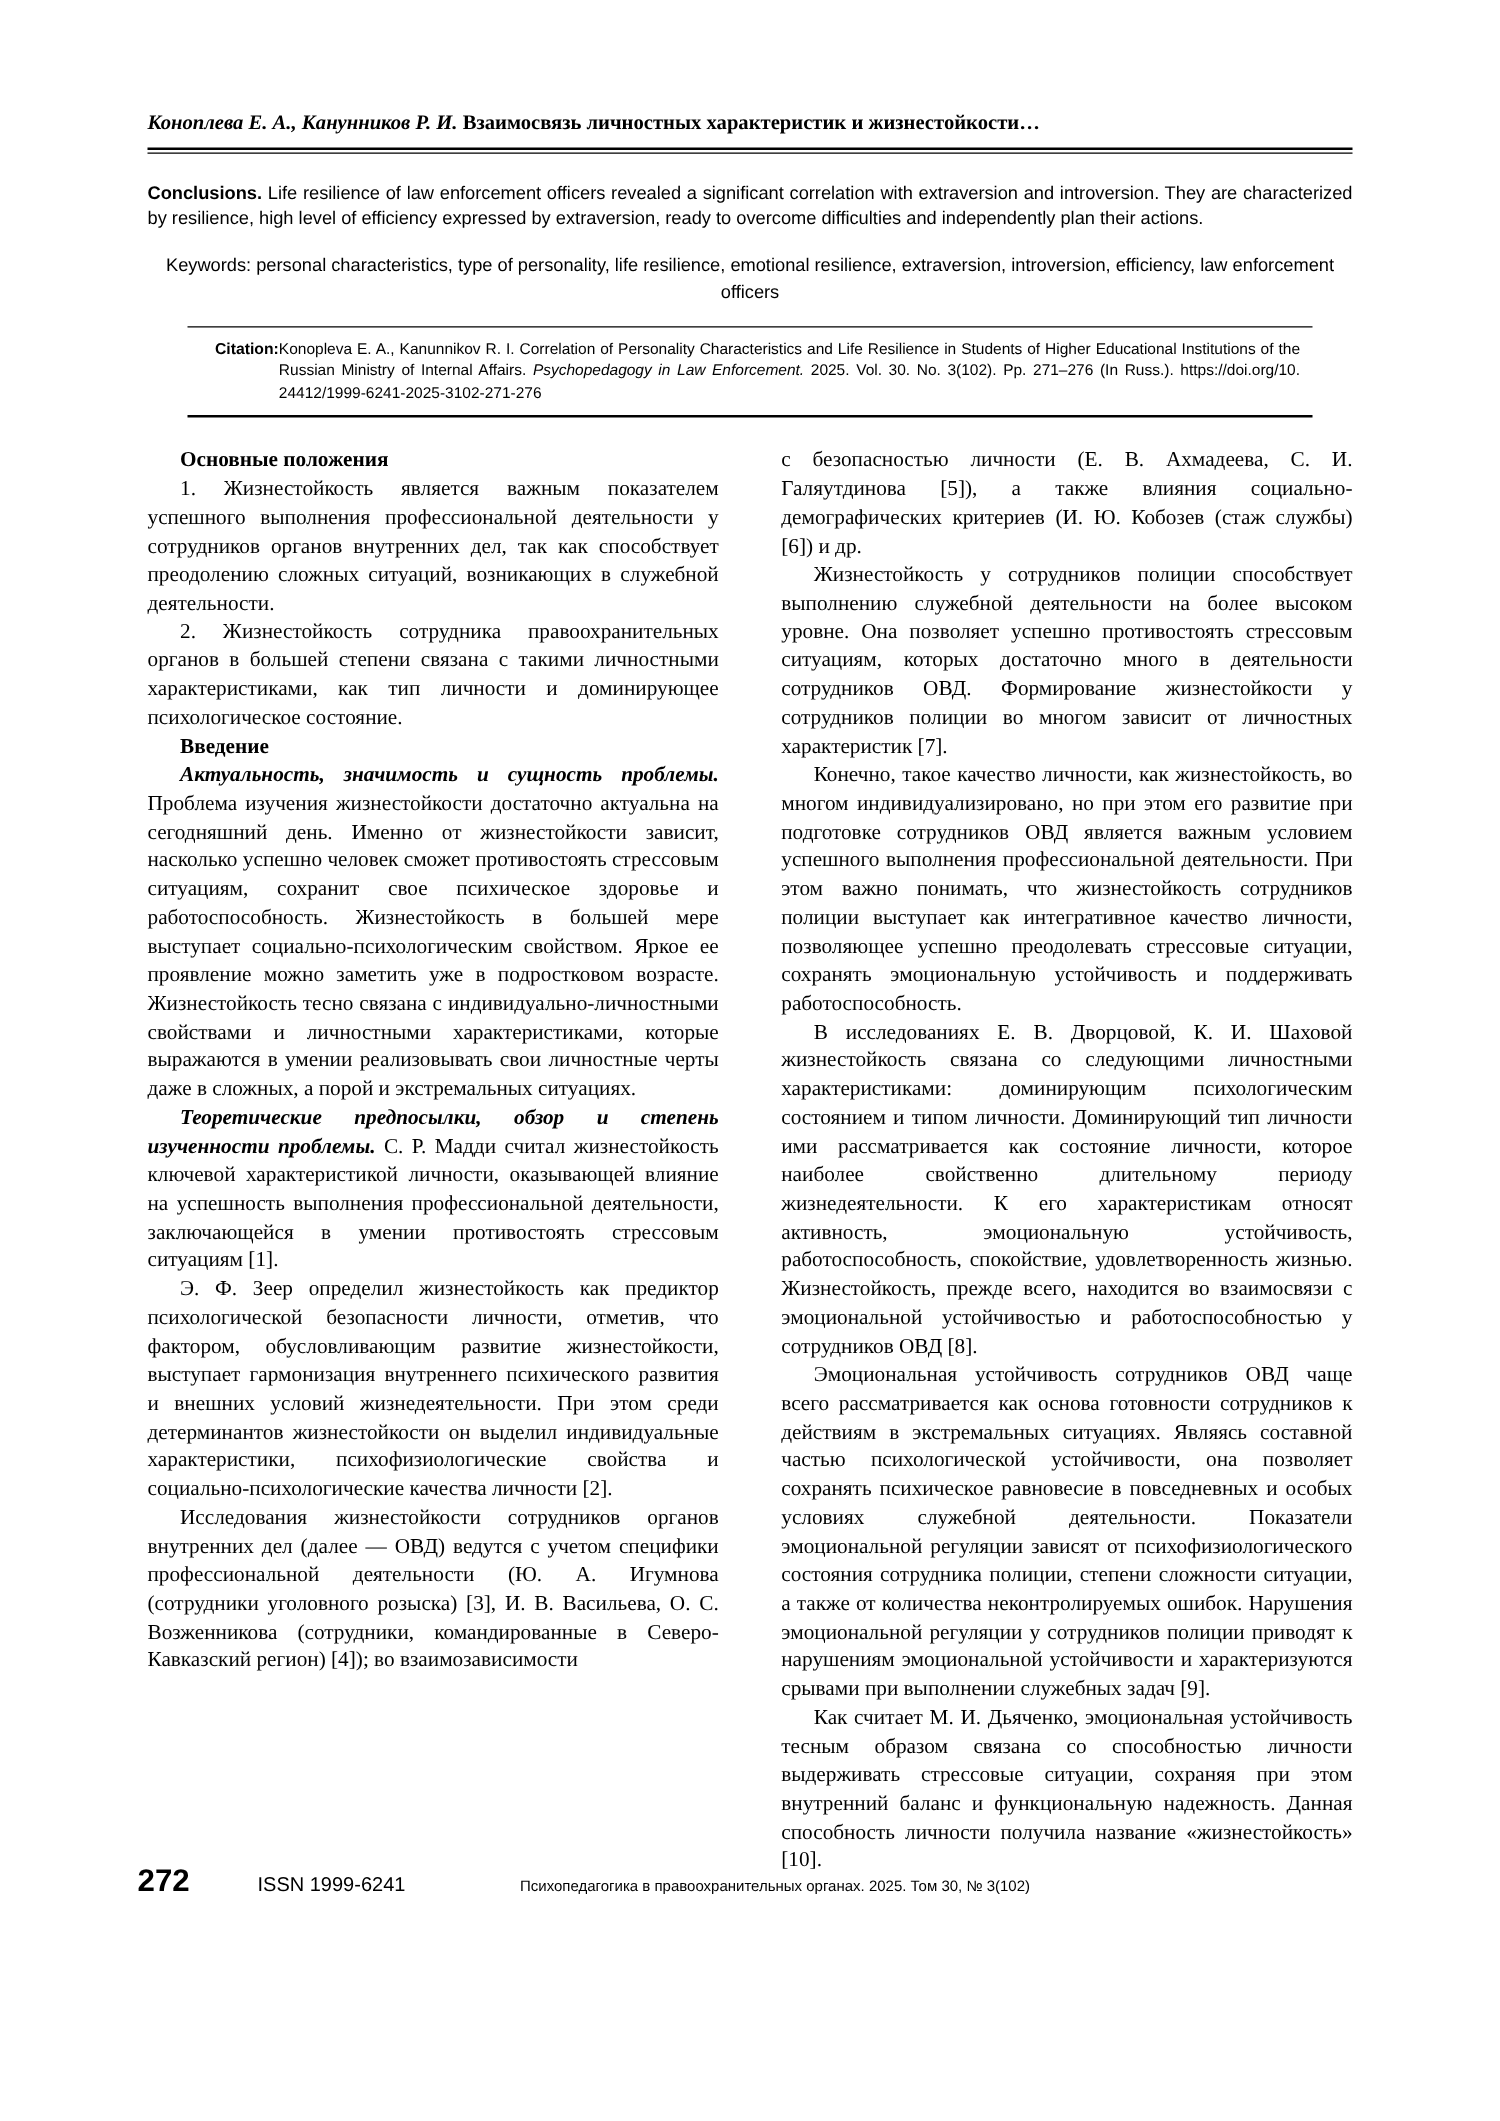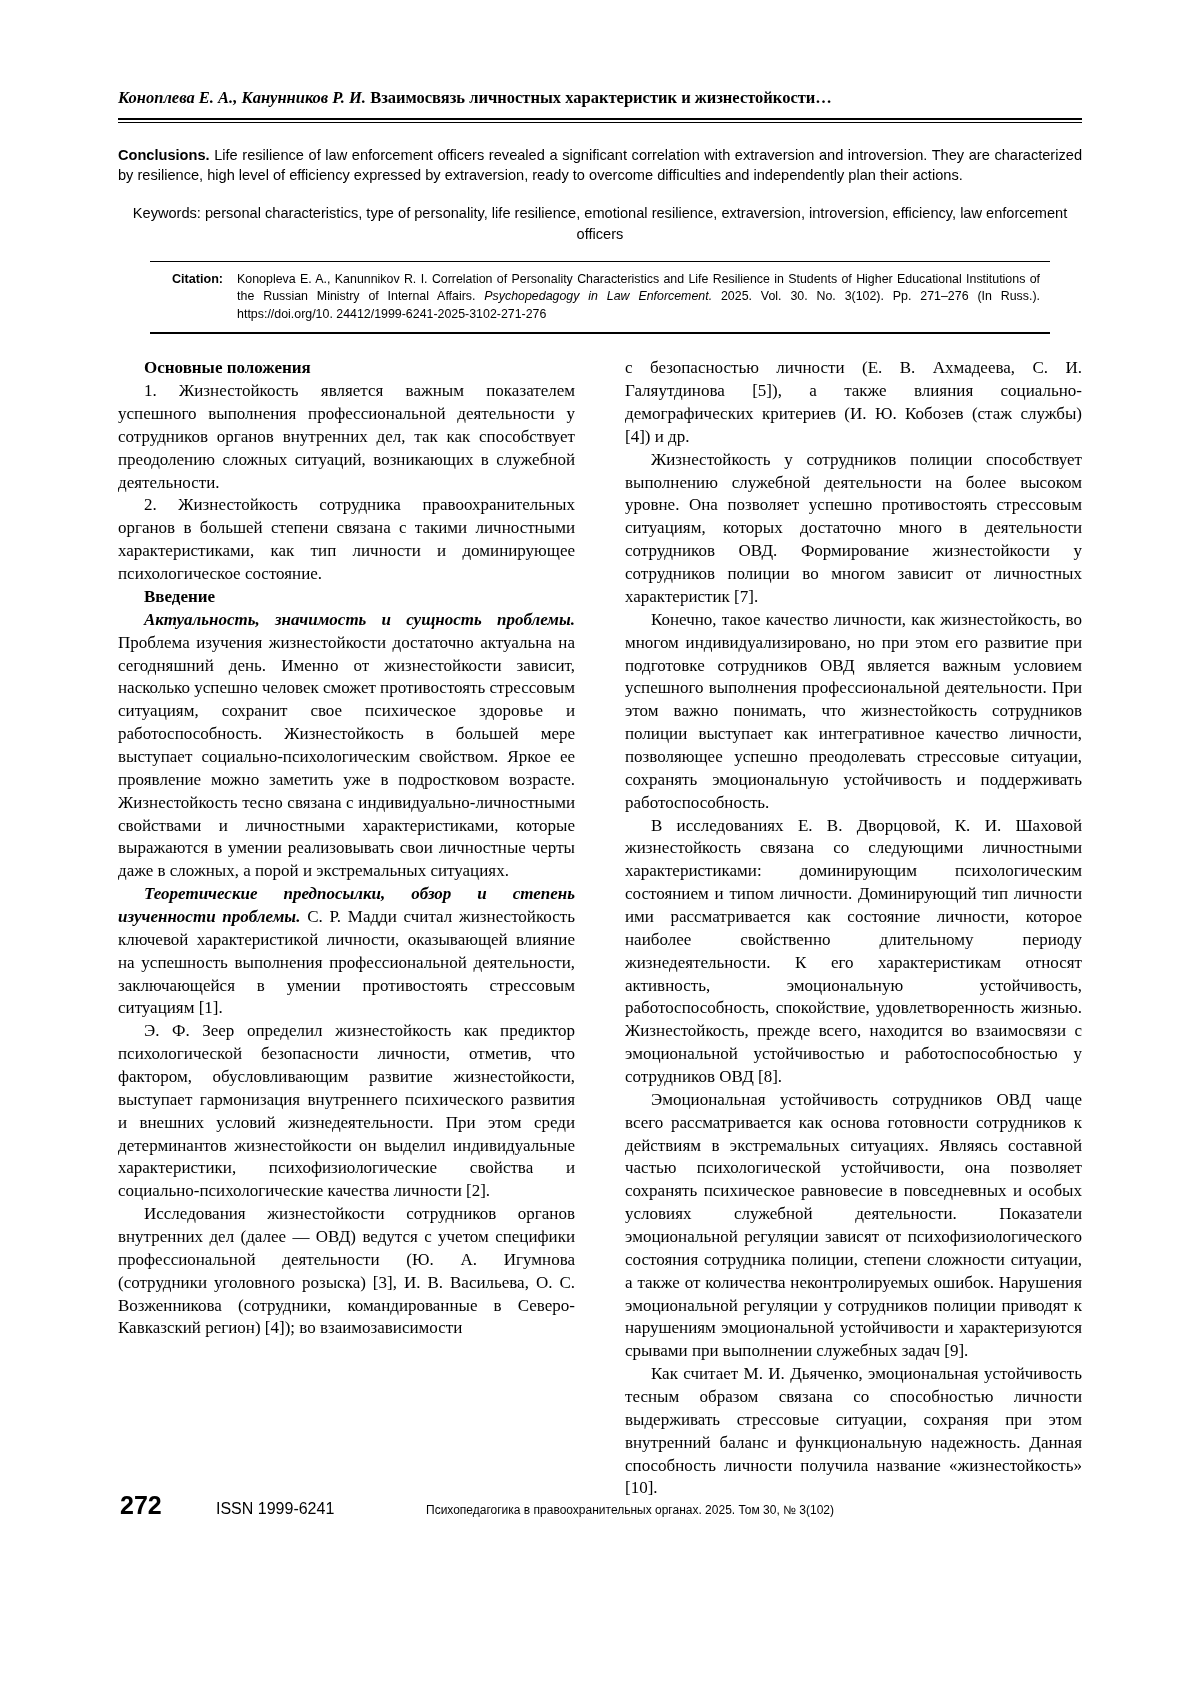--- a/index.html
+++ b/index.html
@@ -65,21 +65,21 @@
   }
 
   
   .citation-box {
     border-top: 1px solid #000;
     border-bottom: 2.2px solid #000;
     padding: 9px 0 9px 0;
     margin: 0 32px 0 32px;
     display: flex;
     align-items: flex-start;
-    gap: 14px;
+    gap: 0;
   }
   .citation-label {
     font-family: "Liberation Sans", sans-serif;
     font-size: 12.6px;
     font-weight: bold;
     white-space: nowrap;
     padding-left: 22px;
     padding-top: 1px;
   }
   .citation-text {
@@ -119,21 +119,21 @@
     text-indent: 26px;
   }
   .col .bi {
     font-weight: bold;
     font-style: italic;
   }
 
   
   .footer {
     position: absolute;
-    left: 120px;
+    left: 110px;
     right: 118px;
     bottom: 86px;
     display: flex;
     align-items: baseline;
     font-family: "Liberation Sans", sans-serif;
   }
   .footer .pageno {
     font-size: 25px;
     font-weight: bold;
     width: 96px;
@@ -177,21 +177,21 @@
       <p>1. Жизнестойкость является важным показателем успешного выполнения профессиональной деятельности у сотрудников органов внутренних дел, так как способствует преодолению сложных ситуаций, возникающих в служебной деятельности.</p>
       <p>2. Жизнестойкость сотрудника правоохранительных органов в большей степени связана с такими личностными характеристиками, как тип личности и доминирующее психологическое состояние.</p>
       <p class="head">Введение</p>
       <p class="subhead-italic"><span class="bi">Актуальность, значимость и сущность проблемы.</span><span> Проблема изучения жизнестойкости достаточно актуальна на сегодняшний день. Именно от жизнестойкости зависит, насколько успешно человек сможет противостоять стрессовым ситуациям, сохранит свое психическое здоровье и работоспособность. Жизнестойкость в большей мере выступает социально-психологическим свойством. Яркое ее проявление можно заметить уже в подростковом возрасте. Жизнестойкость тесно связана с индивидуально-личностными свойствами и личностными характеристиками, которые выражаются в умении реализовывать свои личностные черты даже в сложных, а порой и экстремальных ситуациях.</span></p>
       <p class="subhead-italic"><span class="bi">Теоретические предпосылки, обзор и степень изученности проблемы.</span><span> С. Р. Мадди считал жизнестойкость ключевой характеристикой личности, оказывающей влияние на успешность выполнения профессиональной деятельности, заключающейся в умении противостоять стрессовым ситуациям [1].</span></p>
       <p>Э. Ф. Зеер определил жизнестойкость как предиктор психологической безопасности личности, отметив, что фактором, обусловливающим развитие жизнестойкости, выступает гармонизация внутреннего психического развития и внешних условий жизнедеятельности. При этом среди детерминантов жизнестойкости он выделил индивидуальные характеристики, психофизиологические свойства и социально-психологические качества личности [2].</p>
       <p>Исследования жизнестойкости сотрудников органов внутренних дел (далее — ОВД) ведутся с учетом специфики профессиональной деятельности (Ю. А. Игумнова (сотрудники уголовного розыска) [3], И. В. Васильева, О. С. Возженникова (сотрудники, командированные в Северо-Кавказский регион) [4]); во взаимозависимости</p>
     </div>
 
     <div class="col">
-      <p class="noind">с безопасностью личности (Е. В. Ахмадеева, С. И. Галяутдинова [5]), а также влияния социально-демографических критериев (И. Ю. Кобозев (стаж службы) [4]) и др.</p>
+      <p class="noind">с безопасностью личности (Е. В. Ахмадеева, С. И. Галяутдинова [5]), а также влияния социально-демографических критериев (И. Ю. Кобозев (стаж службы) [6]) и др.</p>
       <p>Жизнестойкость у сотрудников полиции способствует выполнению служебной деятельности на более высоком уровне. Она позволяет успешно противостоять стрессовым ситуациям, которых достаточно много в деятельности сотрудников ОВД. Формирование жизнестойкости у сотрудников полиции во многом зависит от личностных характеристик [7].</p>
       <p>Конечно, такое качество личности, как жизнестойкость, во многом индивидуализировано, но при этом его развитие при подготовке сотрудников ОВД является важным условием успешного выполнения профессиональной деятельности. При этом важно понимать, что жизнестойкость сотрудников полиции выступает как интегративное качество личности, позволяющее успешно преодолевать стрессовые ситуации, сохранять эмоциональную устойчивость и поддерживать работоспособность.</p>
       <p>В исследованиях Е. В. Дворцовой, К. И. Шаховой жизнестойкость связана со следующими личностными характеристиками: доминирующим психологическим состоянием и типом личности. Доминирующий тип личности ими рассматривается как состояние личности, которое наиболее свойственно длительному периоду жизнедеятельности. К его характеристикам относят активность, эмоциональную устойчивость, работоспособность, спокойствие, удовлетворенность жизнью. Жизнестойкость, прежде всего, находится во взаимосвязи с эмоциональной устойчивостью и работоспособностью у сотрудников ОВД [8].</p>
       <p>Эмоциональная устойчивость сотрудников ОВД чаще всего рассматривается как основа готовности сотрудников к действиям в экстремальных ситуациях. Являясь составной частью психологической устойчивости, она позволяет сохранять психическое равновесие в повседневных и особых условиях служебной деятельности. Показатели эмоциональной регуляции зависят от психофизиологического состояния сотрудника полиции, степени сложности ситуации, а также от количества неконтролируемых ошибок. Нарушения эмоциональной регуляции у сотрудников полиции приводят к нарушениям эмоциональной устойчивости и характеризуются срывами при выполнении служебных задач [9].</p>
       <p>Как считает М. И. Дьяченко, эмоциональная устойчивость тесным образом связана со способностью личности выдерживать стрессовые ситуации, сохраняя при этом внутренний баланс и функциональную надежность. Данная способность личности получила название «жизнестойкость» [10].</p>
     </div>
 
   </div>
 
   <div class="footer">

